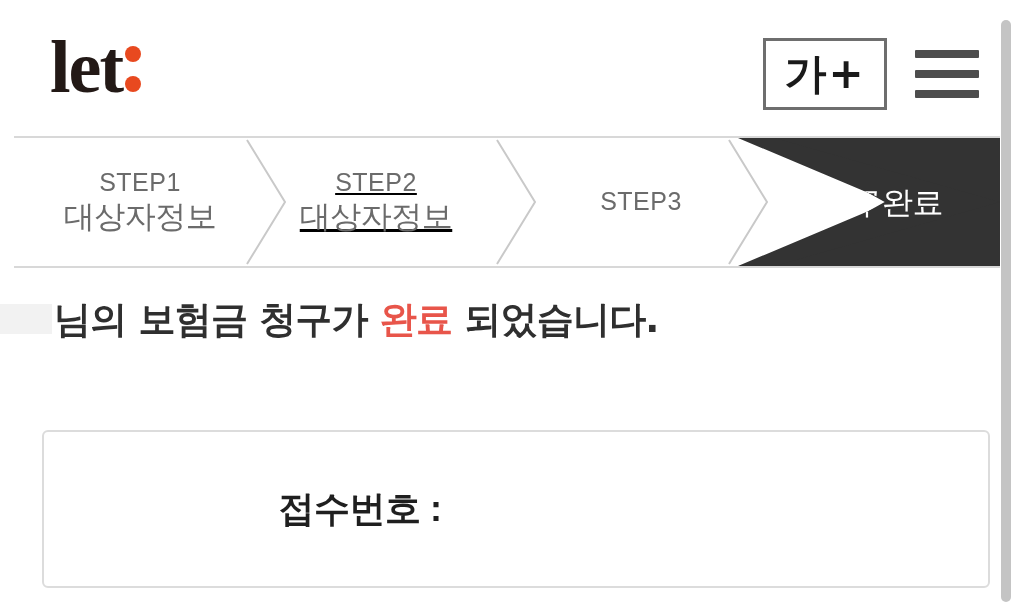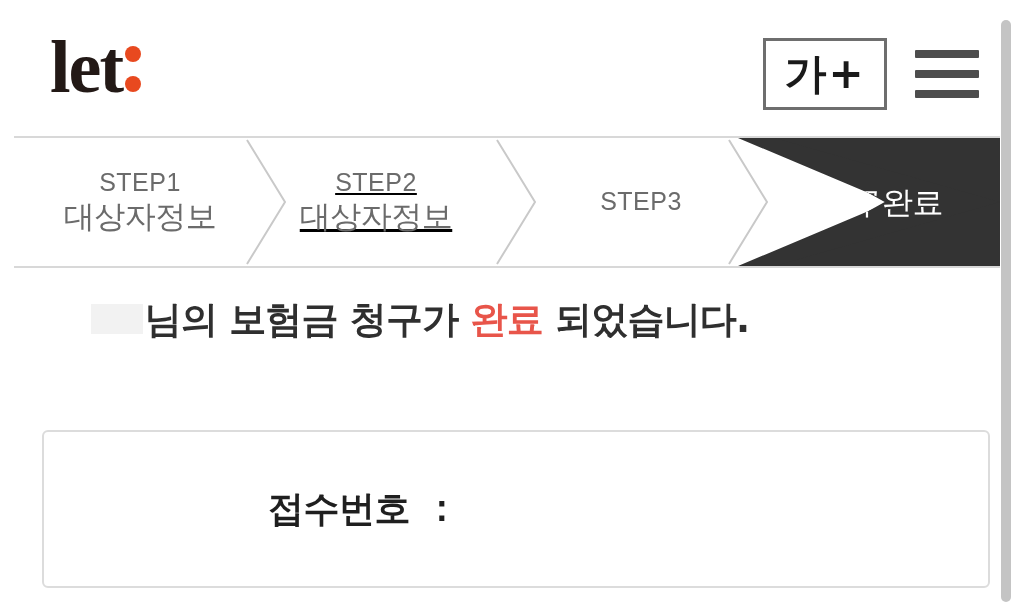--- a/index.html
+++ b/index.html
@@ -202,21 +202,21 @@
   .chev.c1 { left: 245px; }
   .chev.c2 { left: 495px; }
   .chev.c3 { left: 727px; }
 
   
   .message {
     position: absolute;
     left: 0;
     top: 295px;
     width: 840px;
-    text-align: center;
+    text-align: left;
     font-size: 37px;
     font-weight: 700;
     color: #2f2f2f;
     letter-spacing: -0.8px;
     white-space: nowrap;
     font-family: "DejaVu Sans", "Liberation Sans", sans-serif;
   }
   .message .redacted-name {
     display: inline-block;
     width: 52px;
@@ -247,21 +247,21 @@
     height: 100%;
     display: flex;
     align-items: center;
     justify-content: center;
   }
   .receipt-label {
     font-size: 36px;
     font-weight: 700;
     color: #1f1f1f;
     letter-spacing: -0.5px;
-    font-family: Liberation Mono, monospace;
+    font-family: Liberation Sans, sans-serif;
     white-space: nowrap;
   }
   .receipt-value {
     font-size: 36px;
     font-weight: 700;
     color: #1f1f1f;
     min-width: 300px;
     margin-left: 12px;
     text-align: left;
   }

